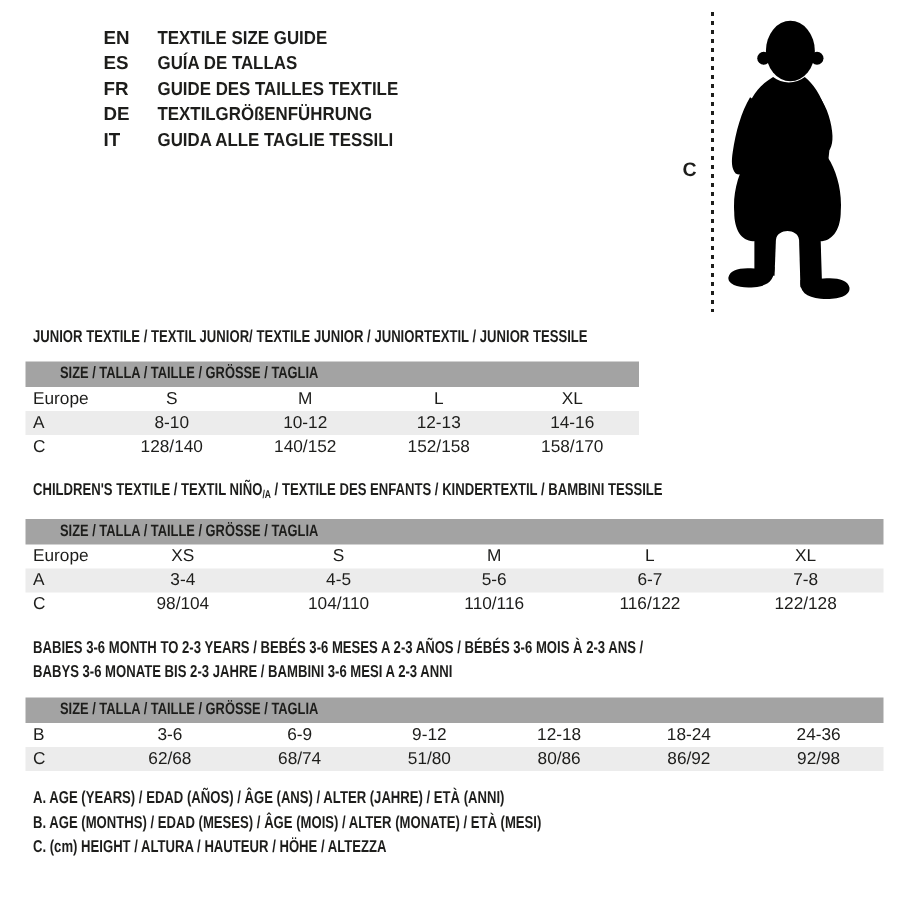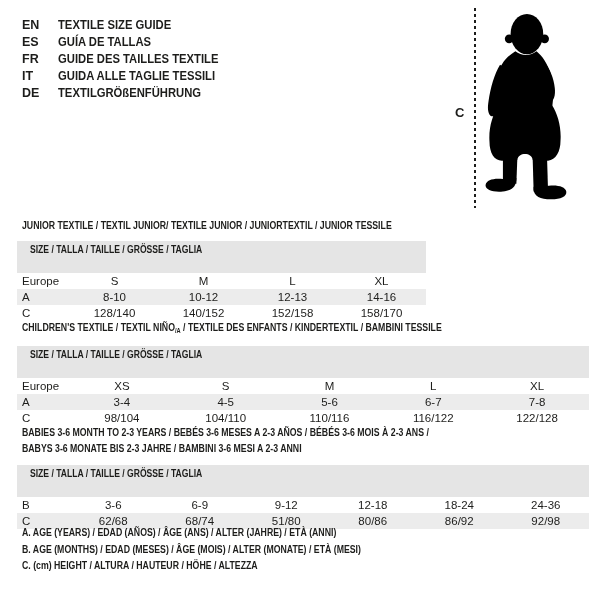--- a/index.html
+++ b/index.html
@@ -2,41 +2,41 @@
 <html><head>
 <meta charset="utf-8">
 <style>
   html,body{margin:0;padding:0;background:#ffffff;}
   #page{
     position:relative;width:600px;height:600px;background:#ffffff;overflow:hidden;
     font-family:"Liberation Sans","DejaVu Sans",sans-serif;color:#1d1d1b;
   }
   
   #languages{position:absolute;left:22px;top:17px;}
-  .lang-row{display:flex;height:17px;line-height:17px;font-size:12.5px;font-weight:bold;}
+  .lang-row{display:flex;height:17px;line-height:17px;font-size:12.5px;font-weight:bold;margin-left:47px;}
   .lang-code{width:36px;}
   .lang-label{display:inline-block;transform:scaleX(0.9);transform-origin:0 50%;white-space:nowrap;}
   
   #measure-line{
     position:absolute;left:474px;top:8px;width:2px;height:200px;
     background:repeating-linear-gradient(to bottom,#1d1d1b 0 3px,transparent 3px 6px);
   }
   #height-marker{position:absolute;left:455px;top:105px;font-size:13px;font-weight:bold;}
   #baby-svg{position:absolute;left:477px;top:6px;}
   
   .sec-title{
     position:absolute;left:22px;font-size:11.5px;font-weight:bold;line-height:16px;
     white-space:nowrap;transform:scaleX(0.76);transform-origin:0 50%;
   }
   .subscript{font-size:7.5px;vertical-align:-2px;}
   
   .size-table{position:absolute;left:17px;}
   .thead{
-    height:32px;line-height:17px;background:#e5e5e5;font-weight:bold;font-size:11px;
-    padding-left:13px;box-sizing:border-box;
+    height:17px;line-height:17px;background:#a3a3a3;font-weight:bold;font-size:11px;
+    padding-left:23px;box-sizing:border-box;
   }
   .thead span{display:inline-block;transform:scaleX(0.78);transform-origin:0 50%;white-space:nowrap;}
   .trow{display:flex;height:16px;line-height:16px;font-size:11.5px;align-items:center;}
   .trow.alt{background:#ececec;}
   .c0{width:53px;padding-left:5px;box-sizing:border-box;text-align:left;}
   .cv{flex:1;text-align:center;}
   .w-junior{width:409px;}
   .w-wide{width:572px;}
   
   #footnotes{position:absolute;left:22px;top:524px;}
@@ -57,26 +57,26 @@
     </div>
     <div class="lang-row">
       <span class="lang-code">ES</span>
       <span class="lang-label">GUÍA DE TALLAS</span>
     </div>
     <div class="lang-row">
       <span class="lang-code">FR</span>
       <span class="lang-label">GUIDE DES TAILLES TEXTILE</span>
     </div>
     <div class="lang-row">
+      <span class="lang-code">DE</span>
+      <span class="lang-label">TEXTILGRÖßENFÜHRUNG</span>
+    </div>
+    <div class="lang-row">
       <span class="lang-code">IT</span>
       <span class="lang-label">GUIDA ALLE TAGLIE TESSILI</span>
-    </div>
-    <div class="lang-row">
-      <span class="lang-code">DE</span>
-      <span class="lang-label">TEXTILGRÖßENFÜHRUNG</span>
     </div>
   </div>
 
   <div id="measure-line"></div>
   <div id="height-marker">C</div>
   <svg id="baby-svg" width="96" height="202" viewBox="0 0 100 204" fill="#000000" xmlns="http://www.w3.org/2000/svg">
     <ellipse cx="52" cy="26" rx="17" ry="21"></ellipse>
     <circle cx="33.5" cy="31" r="4.5"></circle>
     <circle cx="70.5" cy="31" r="4.5"></circle>
     <path d="M40,44 C30,50 24,58 21,70 C19,80 20,92 22,104 L78,104 C80,92 80,78 77,68 C73,56 68,49 62,44 C56,49 46,49 40,44 Z"></path>

